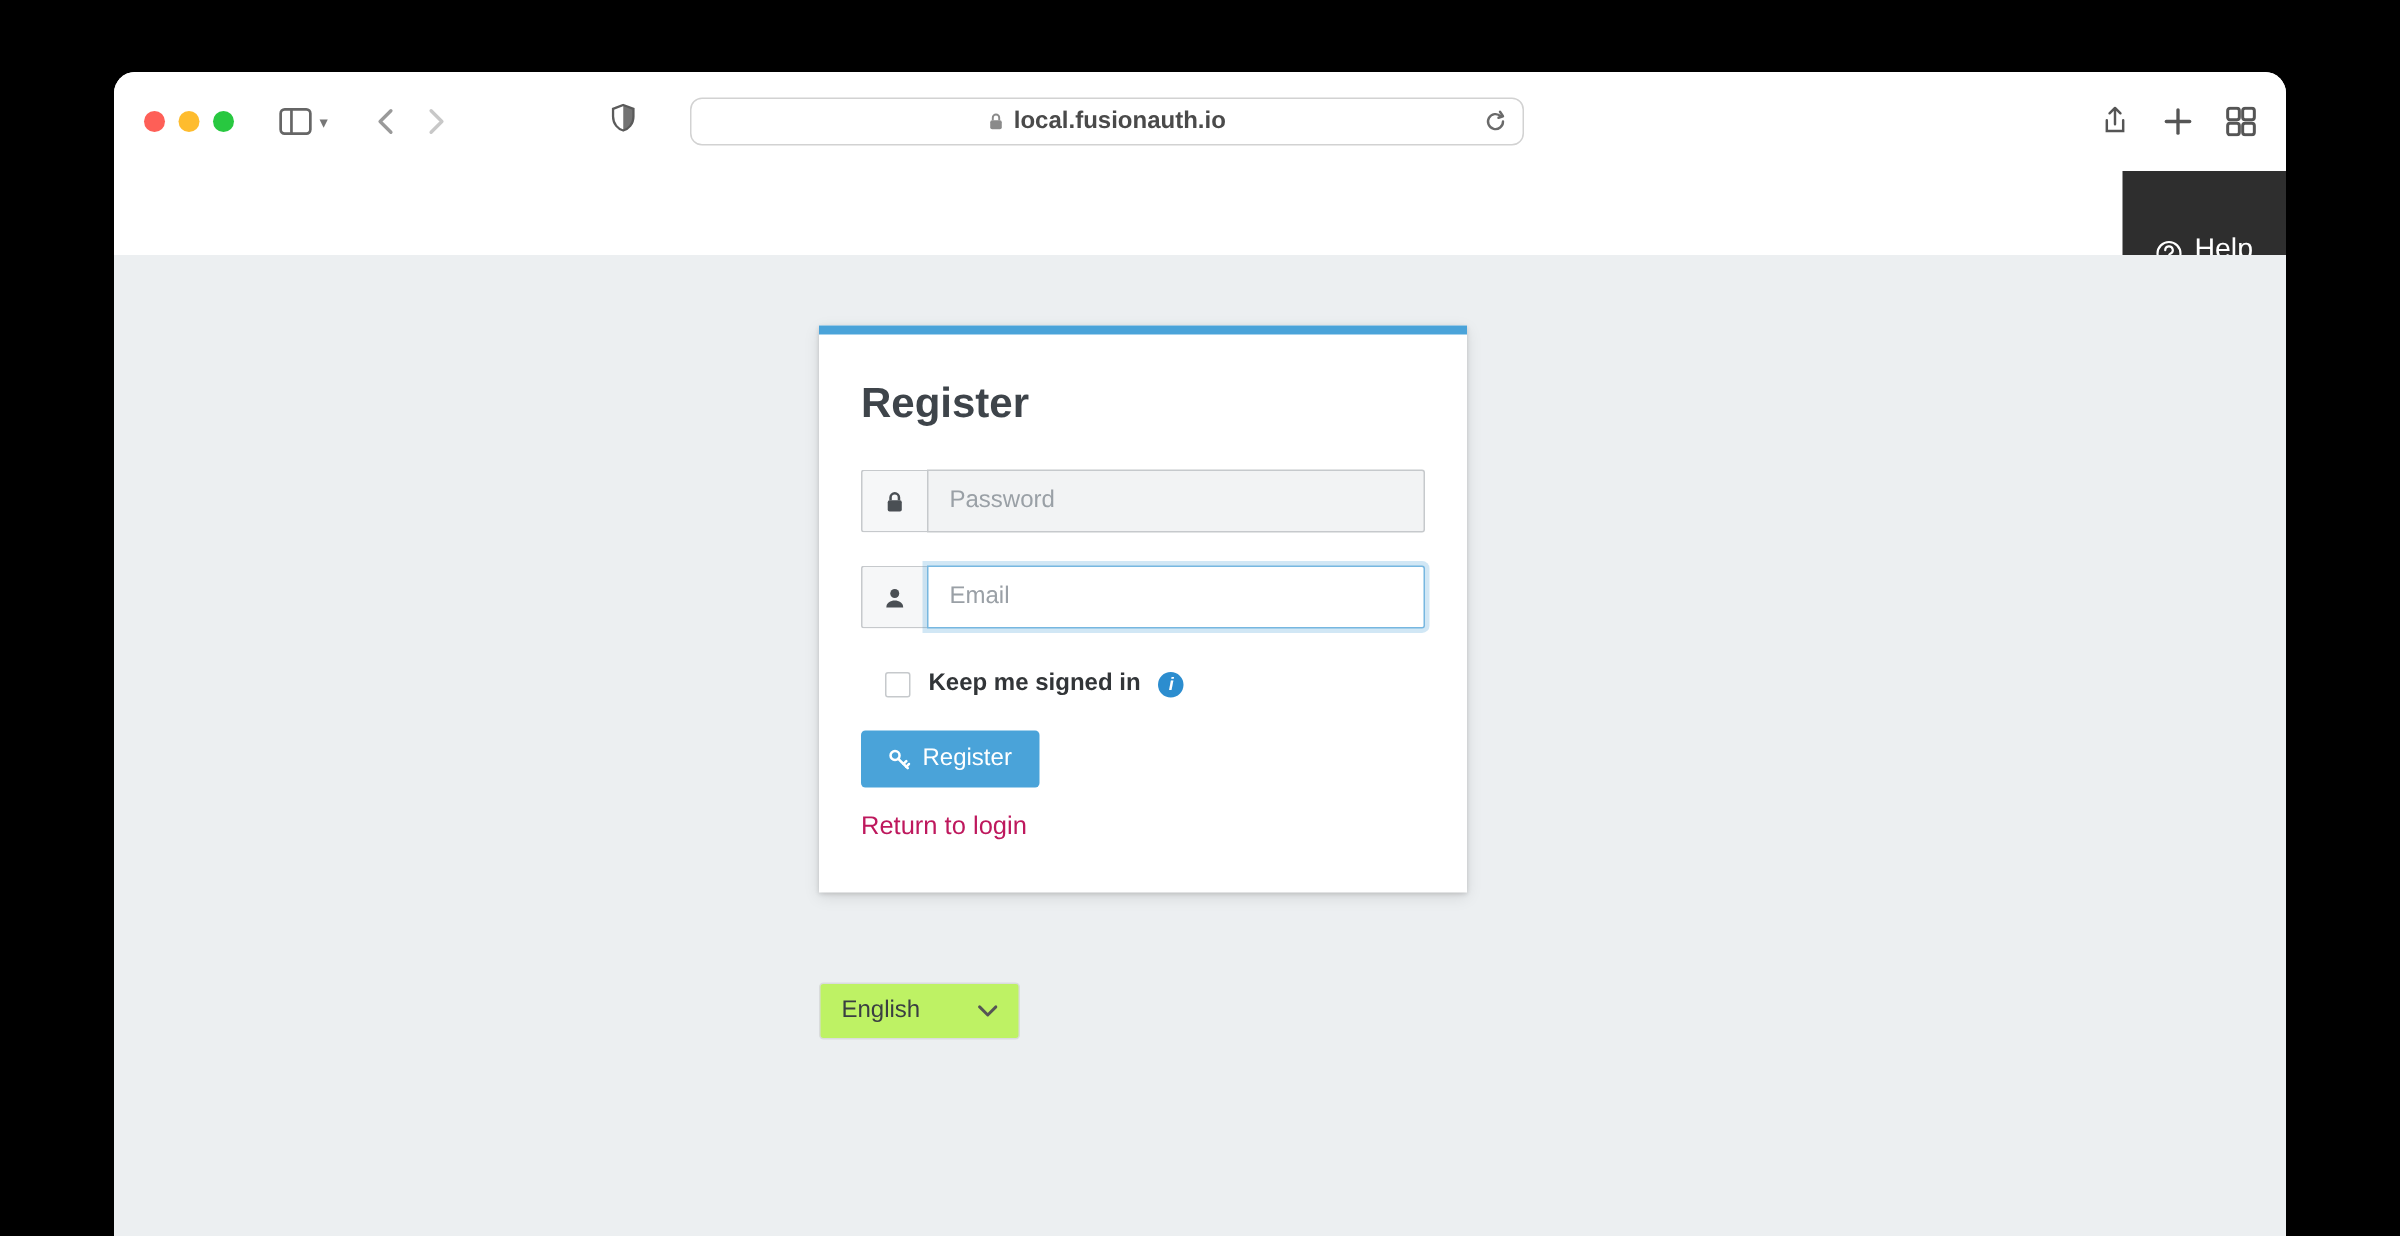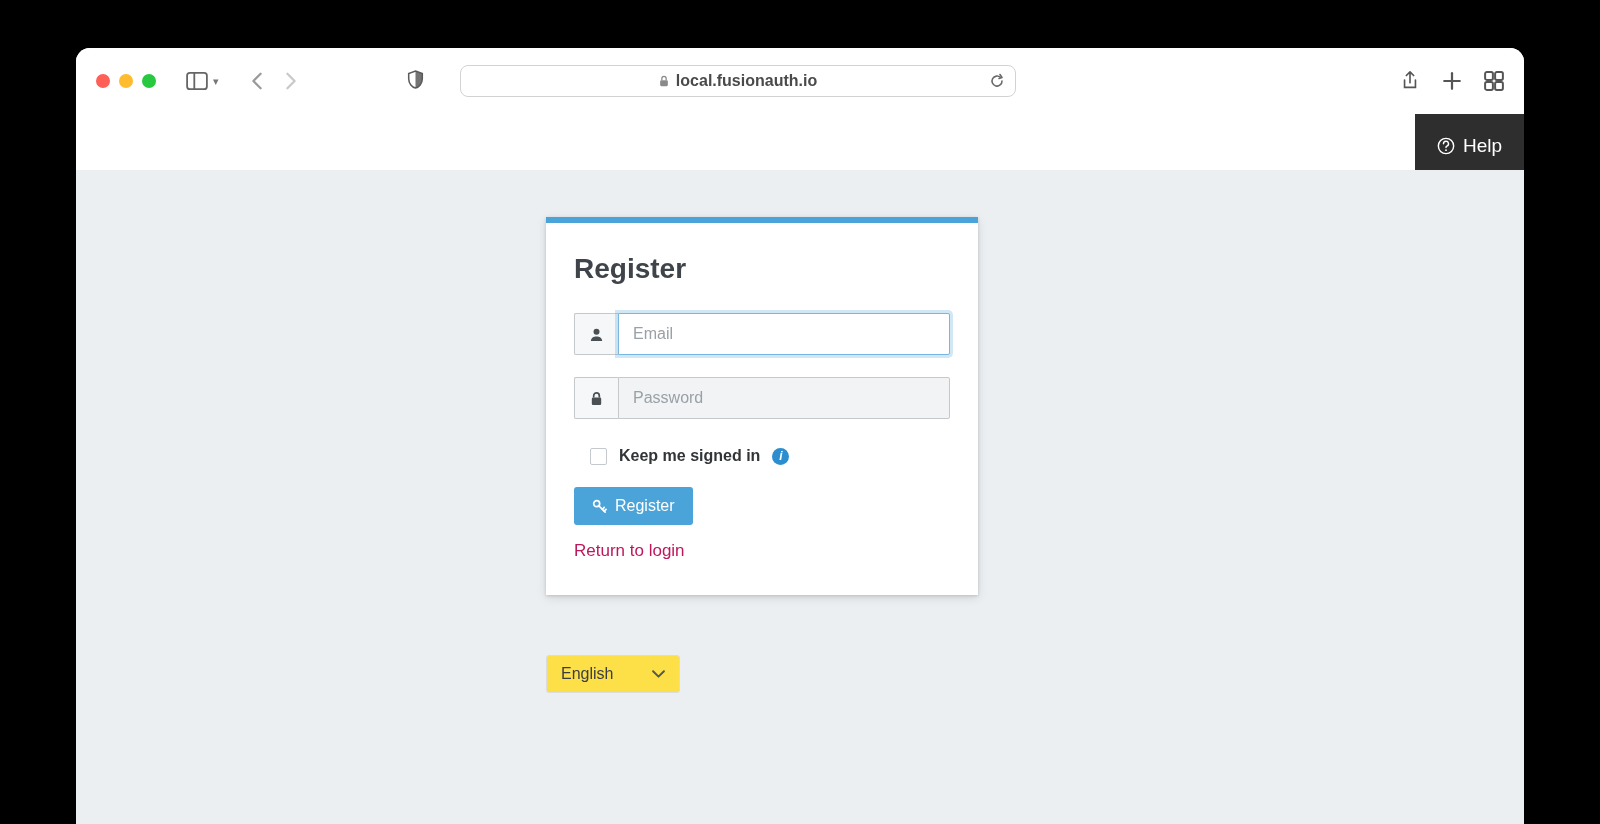--- a/index.html
+++ b/index.html
@@ -70,21 +70,21 @@
     background: #fff;
   }
   .help-button {
     position: absolute;
     top: 0; right: 0;
     height: 64px;
     padding: 0 22px;
     background: #2e2e2e;
     color: #fff;
     display: flex;
-    align-items: center;
+    align-items: flex-end;
     gap: 8px;
     font-size: 19px;
     cursor: pointer;
   }
   .help-button svg { width: 18px; height: 18px; }
 
   .content-bg {
     position: absolute;
     top: 56px; left: 0; right: 0; bottom: 0;
     background: #eceff1;
@@ -193,21 +193,21 @@
     text-decoration: none;
     cursor: pointer;
   }
 
   .language-select {
     position: absolute;
     top: 485px;
     left: 470px;
     width: 134px;
     height: 38px;
-    background: #fde047;
+    background: #bef264;
     border: 1px solid #dadcdd;
     border-radius: 3px;
     display: flex;
     align-items: center;
     padding: 0 14px;
     font-size: 16px;
     color: #3a3e42;
     cursor: pointer;
     justify-content: space-between;
   }
@@ -287,41 +287,41 @@
           <path d="M7.2 7.5 a2.8 2.8 0 1 1 3.8 2.6 c-0.8 0.4 -1 0.9 -1 1.7" fill="none" stroke="currentColor" stroke-width="1.6" stroke-linecap="round"></path>
           <circle cx="10" cy="14.6" r="1" fill="currentColor"></circle>
         </svg>
       <span>Help</span>
     </div>
 
     <div class="content-bg">
 
       <div class="card">
         <h1>Register</h1>
+
+        <div class="input-group">
+          <div class="input-addon">
+            <svg viewBox="0 0 14 16">
+                <rect x="2" y="7" width="10" height="8" rx="1.3" fill="currentColor"></rect>
+                <path d="M4 7 V5 a3 3 0 0 1 6 0 V7" fill="none" stroke="currentColor" stroke-width="1.8"></path>
+              </svg>
+          </div>
+          <input type="password" class="text-input" placeholder="Password" style="">
+        </div>
 
         <div class="input-group">
           <div class="input-addon">
             <svg viewBox="0 0 16 16">
                 <circle cx="8" cy="5" r="3.2" fill="currentColor"></circle>
                 <path d="M2 15 c0 -3.5 3 -5 6 -5 s6 1.5 6 5 Z" fill="currentColor"></path>
               </svg>
           </div>
           <input type="text" class="text-input focused" placeholder="Email" style="">
         </div>
 
-        <div class="input-group">
-          <div class="input-addon">
-            <svg viewBox="0 0 14 16">
-                <rect x="2" y="7" width="10" height="8" rx="1.3" fill="currentColor"></rect>
-                <path d="M4 7 V5 a3 3 0 0 1 6 0 V7" fill="none" stroke="currentColor" stroke-width="1.8"></path>
-              </svg>
-          </div>
-          <input type="password" class="text-input" placeholder="Password" style="">
-        </div>
-
         <div class="checkbox-row">
           <input type="checkbox" style="">
           <span>Keep me signed in</span>
           <span class="info-badge">i</span>
         </div>
 
         <button class="register-button">
           <svg viewBox="0 0 16 16">
               <circle cx="5" cy="5" r="3.2" fill="none" stroke="currentColor" stroke-width="1.8"></circle>
               <line x1="7.2" y1="7.2" x2="14" y2="14" stroke="currentColor" stroke-width="1.8" stroke-linecap="round"></line>

